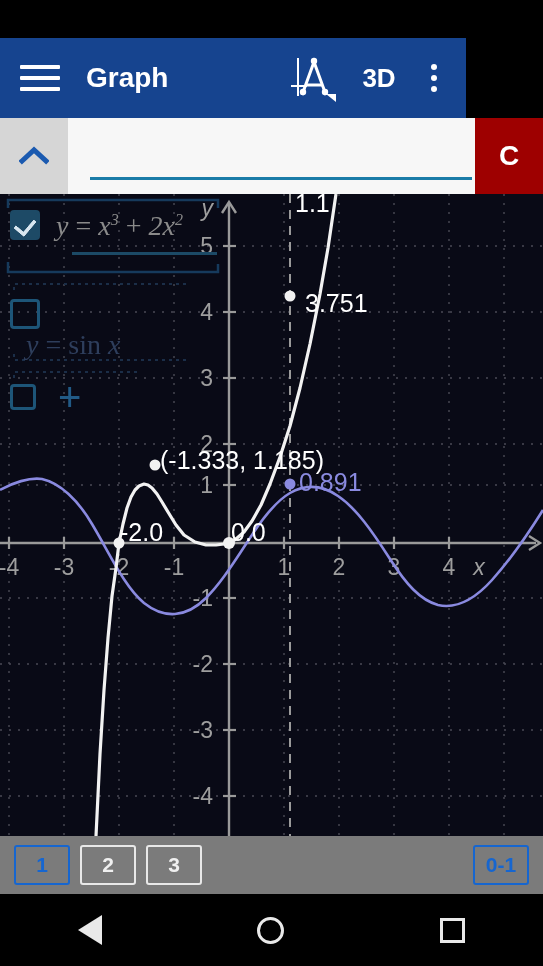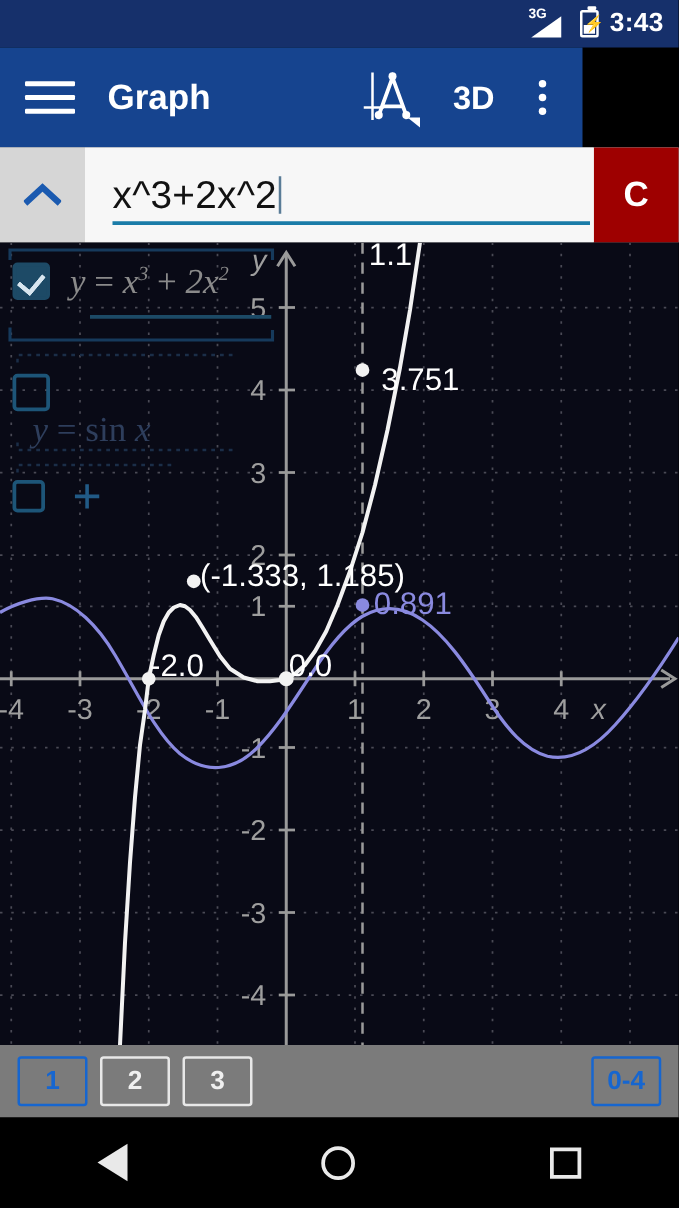--- a/index.html
+++ b/index.html
@@ -129,31 +129,20 @@
   }
   .nav-back { width:0;height:0;border-style:solid;border-width:15px 24px 15px 0;border-color:transparent #e9e9e9 transparent transparent; cursor:pointer;}
   .nav-home { width:27px;height:27px;border:3px solid #e9e9e9;border-radius:50%; cursor:pointer;}
   .nav-rec { width:25px;height:25px;border:3px solid #e9e9e9; cursor:pointer;}
 </style>
 </head>
 <body>
 
 <div id="app">
 
-  <div class="statusbar">
-    <div class="sig-wrap">
-      <div class="sig-label">3G</div>
-      <div class="sig-tri"></div>
-    </div>
-    <div class="batt">
-      <div class="batt-fill"></div>
-      <div class="batt-bolt">⚡</div>
-    </div>
-    <div class="clock">3:43</div>
-  </div>
 
   <div class="appbar">
     <div class="hamburger">
       <span></span>
         <span></span>
         <span></span>
     </div>
     <div class="app-title">Graph</div>
     <div class="bar-btn icon-graph">
       <svg width="58" height="56" viewBox="0 0 58 56">
@@ -175,21 +164,20 @@
     </div>
   </div>
 
   <div class="inputrow">
     <div class="collapse-btn">
       <svg class="chev-svg" viewBox="0 0 30 20">
         <path d="M3 15 L15 4 L27 15" stroke="#1b5ab0" stroke-width="5" fill="none" stroke-linecap="square"></path>
       </svg>
     </div>
     <div class="formula-wrap">
-      <div class="formula-text"><span>x^3+2x^2</span><span class="caret"></span></div>
       <div class="formula-underline"></div>
     </div>
     <div class="clear-btn">C</div>
   </div>
 
   <div class="graph">
     <svg width="543" height="642" viewBox="0 0 543 642">
       <defs>
         <clipPath id="clipPlot">
             <rect x="0" y="0" width="543" height="642"></rect>
@@ -337,21 +325,21 @@
     </div>
   </div>
 
   <div class="toolbar">
     <div class="tb-group">
       <div class="tb-btn active">1</div>
       <div class="tb-btn">2</div>
       <div class="tb-btn">3</div>
     </div>
     <div class="tb-group">
-      <div class="tb-btn active">0-4</div>
+      <div class="tb-btn active">0-1</div>
     </div>
   </div>
 
   <div class="navbar">
     <div class="nav-back"></div>
     <div class="nav-home"></div>
     <div class="nav-rec"></div>
   </div>
 
 </div>

